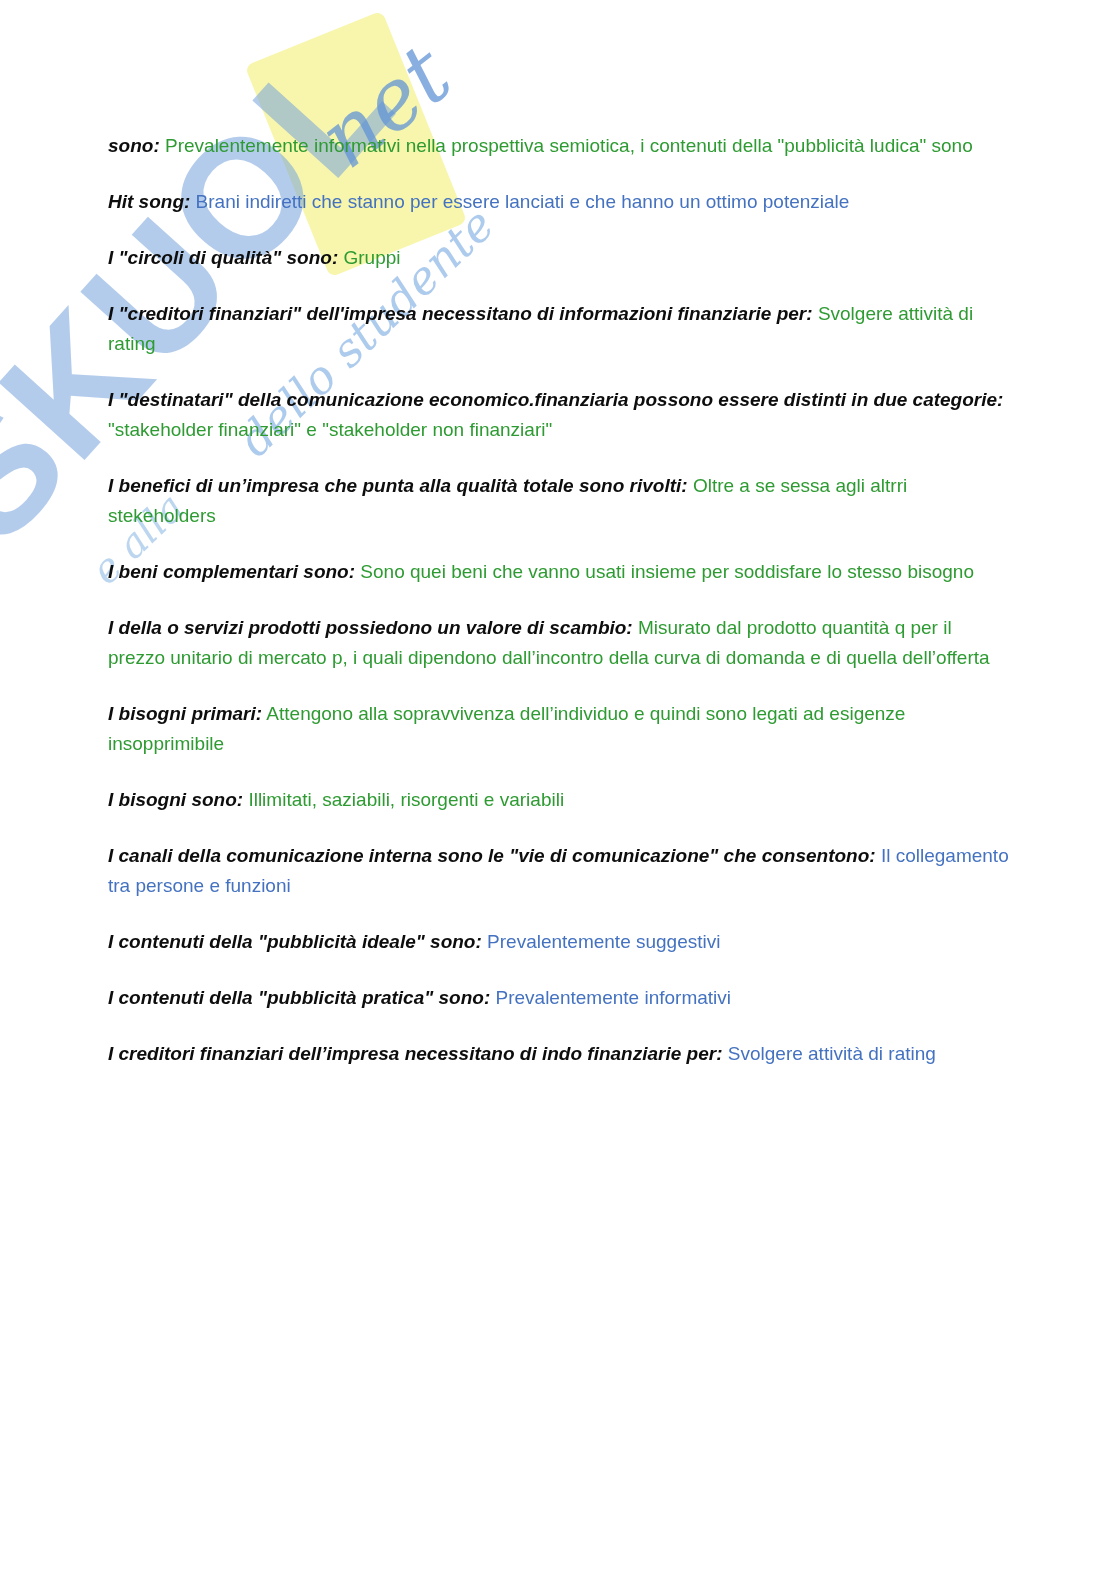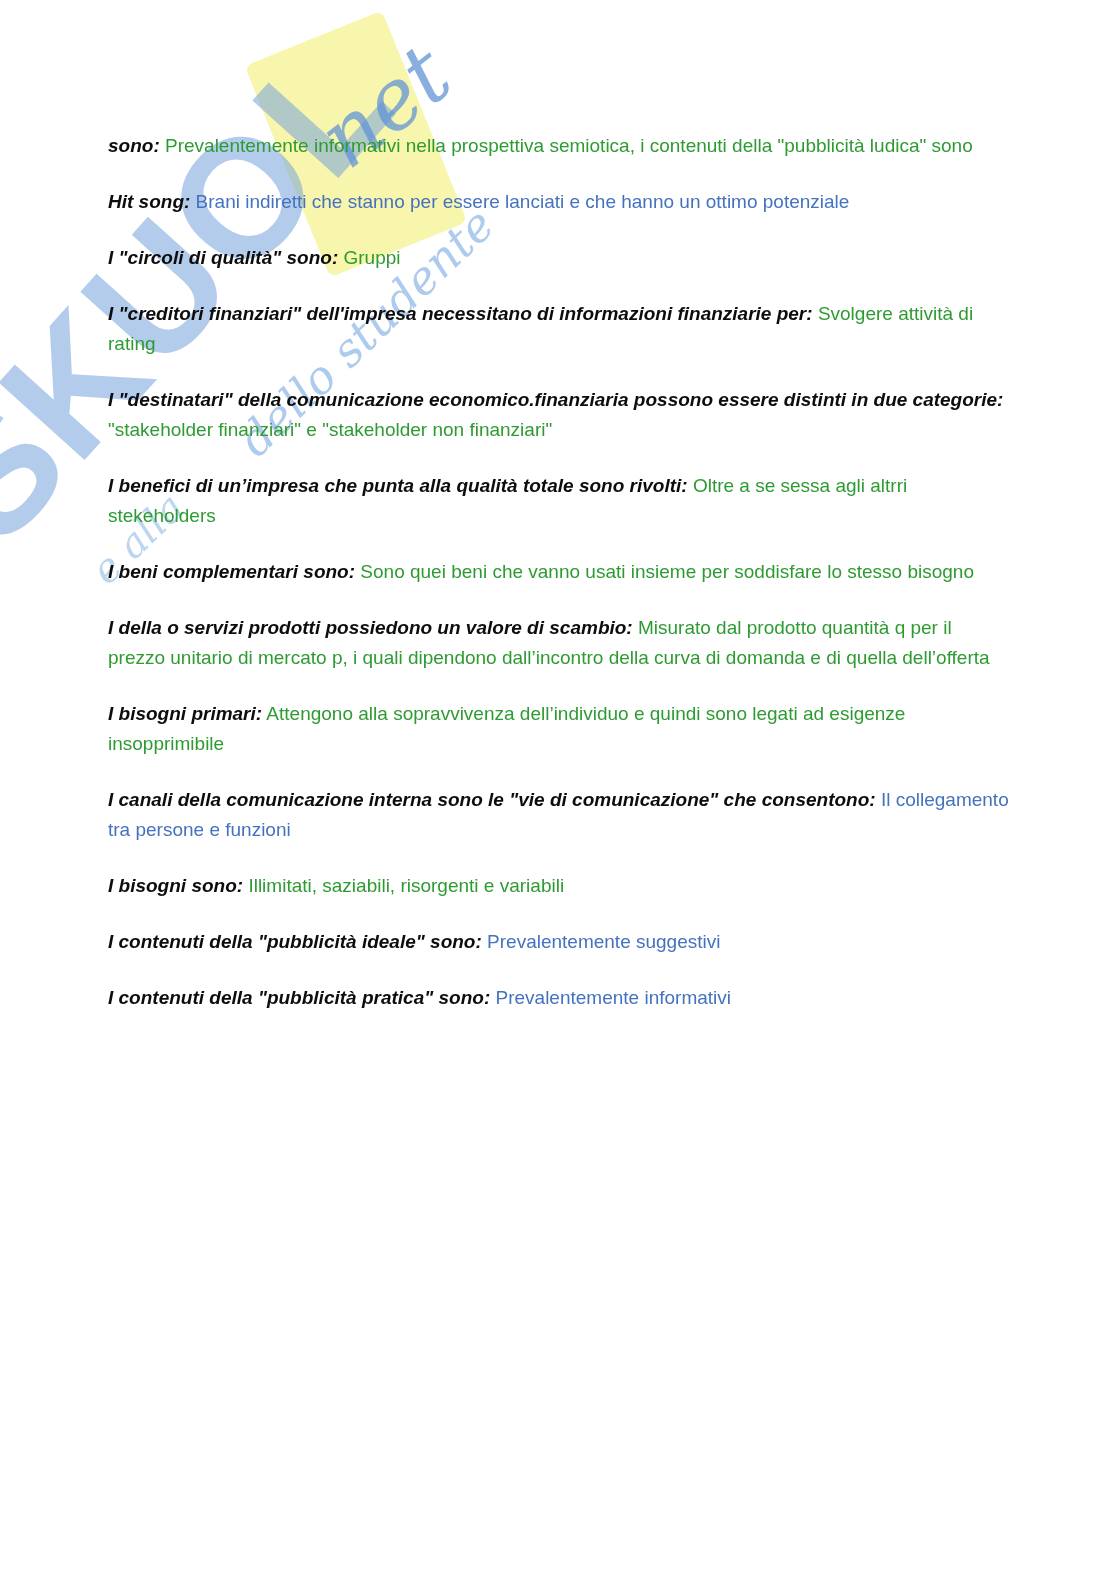--- a/index.html
+++ b/index.html
@@ -137,28 +137,32 @@
   </p>
   <p class="qa">
     <span class="q">I della o servizi prodotti possiedono un valore di scambio:</span>
     <span class="a green">Misurato dal prodotto quantità q per il prezzo unitario di mercato p, i quali dipendono dall’incontro della curva di domanda e di quella dell’offerta</span>
   </p>
   <p class="qa">
     <span class="q">I bisogni primari:</span>
     <span class="a green">Attengono alla sopravvivenza dell’individuo e quindi sono legati ad esigenze insopprimibile</span>
   </p>
   <p class="qa">
+    <span class="q">I bisogni sono:</span>
+    <span class="a green">Illimitati, saziabili, risorgenti e variabili</span>
+  </p>
+  <p class="qa">
     <span class="q">I canali della comunicazione interna sono le "vie di comunicazione" che consentono:</span>
     <span class="a blue">Il collegamento tra persone e funzioni</span>
-  </p>
-  <p class="qa">
-    <span class="q">I bisogni sono:</span>
-    <span class="a green">Illimitati, saziabili, risorgenti e variabili</span>
   </p>
   <p class="qa">
     <span class="q">I contenuti della "pubblicità ideale" sono:</span>
     <span class="a blue">Prevalentemente suggestivi</span>
   </p>
   <p class="qa">
     <span class="q">I contenuti della "pubblicità pratica" sono:</span>
     <span class="a blue">Prevalentemente informativi</span>
   </p>
+  <p class="qa">
+    <span class="q">I creditori finanziari dell’impresa necessitano di indo finanziarie per:</span>
+    <span class="a blue">Svolgere attività di rating</span>
+  </p>
 </div>
 
 </body></html>

